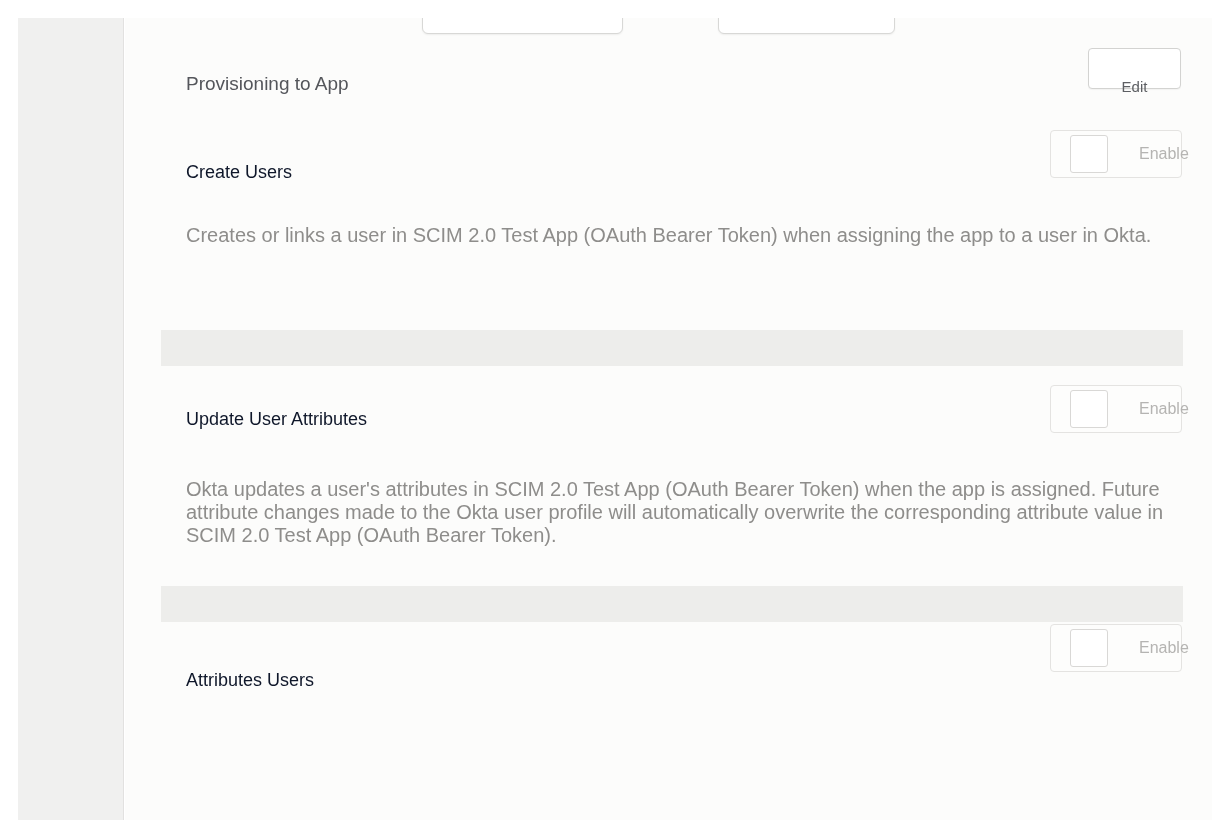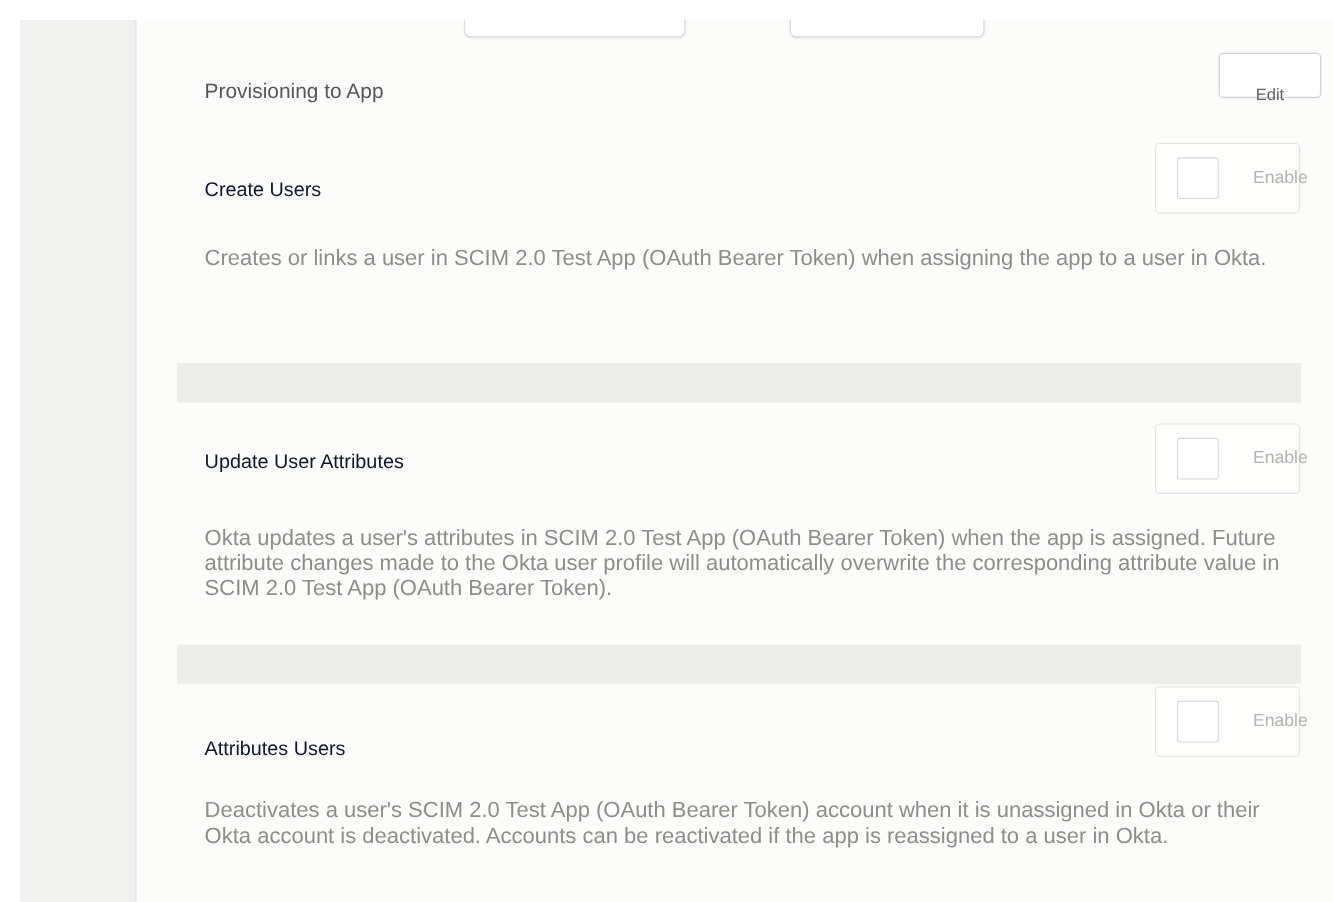--- a/index.html
+++ b/index.html
@@ -24,32 +24,32 @@
     background:#ffffff; border:1px solid #d8d8d6; border-radius:6px;
     box-shadow:0 1px 2px rgba(0,0,0,0.06);
   }
   .partial-field.one { left:297px; width:201px; }
   .partial-field.two { left:593px; width:177px; }
   .panel-title {
     position:absolute; left:43px; top:37px;
     font-size:19px; color:#54565b;
   }
   .edit-btn {
-    position:absolute; left:983px; top:30px; width:93px; height:41px;
+    position:absolute; left:963px; top:30px; width:93px; height:41px;
     background:#ffffff; border:1px solid #d3d3d1; border-radius:4px;
     box-shadow:0 1px 1px rgba(0,0,0,0.04);
     font-size:15px; color:#5d5f63; text-align:center; line-height:39px;
     cursor:pointer;
   }
   .section-heading {
     position:absolute; left:43px;
     font-size:18px; color:#0f172a;
   }
   .enable-box {
-    position:absolute; left:925px; width:132px; height:64px;
+    position:absolute; left:925px; width:132px; height:48px;
     background:#fdfdfc; border:1px solid #e4e3e1; border-radius:4px;
     display:flex; align-items:center; padding-left:19px;
     cursor:default;
   }
   .enable-checkbox {
     width:15px; height:15px; flex:0 0 15px;
     background:#ffffff; border:1px solid #d9d8d6; border-radius:3px;
     margin-right:13px;
   }
   .enable-label { font-size:16px; color:#b5b4b2; }
@@ -107,17 +107,16 @@
   </div>
   <div class="para" id="p-update">Okta updates a user's attributes in SCIM 2.0 Test App (OAuth Bearer Token) when the app is assigned. Future attribute changes made to the Okta user profile will automatically overwrite the corresponding attribute value in SCIM 2.0 Test App (OAuth Bearer Token).</div>
 
   <div class="divider" id="div-2"></div>
 
   <div class="section-heading" id="h-deact">Attributes Users</div>
   <div class="enable-box" id="en-deact">
     <span class="enable-checkbox"></span>
     <span class="enable-label">Enable</span>
   </div>
-  <div class="para" id="p-deact">Deactivates a user's SCIM 2.0 Test App (OAuth Bearer Token) account when it is unassigned in Okta or their Okta account is deactivated. Accounts can be reactivated if the app is reassigned to a user in Okta.</div>
 
   <div class="divider" id="div-3"></div>
 
 </div>
 
 </body></html>

